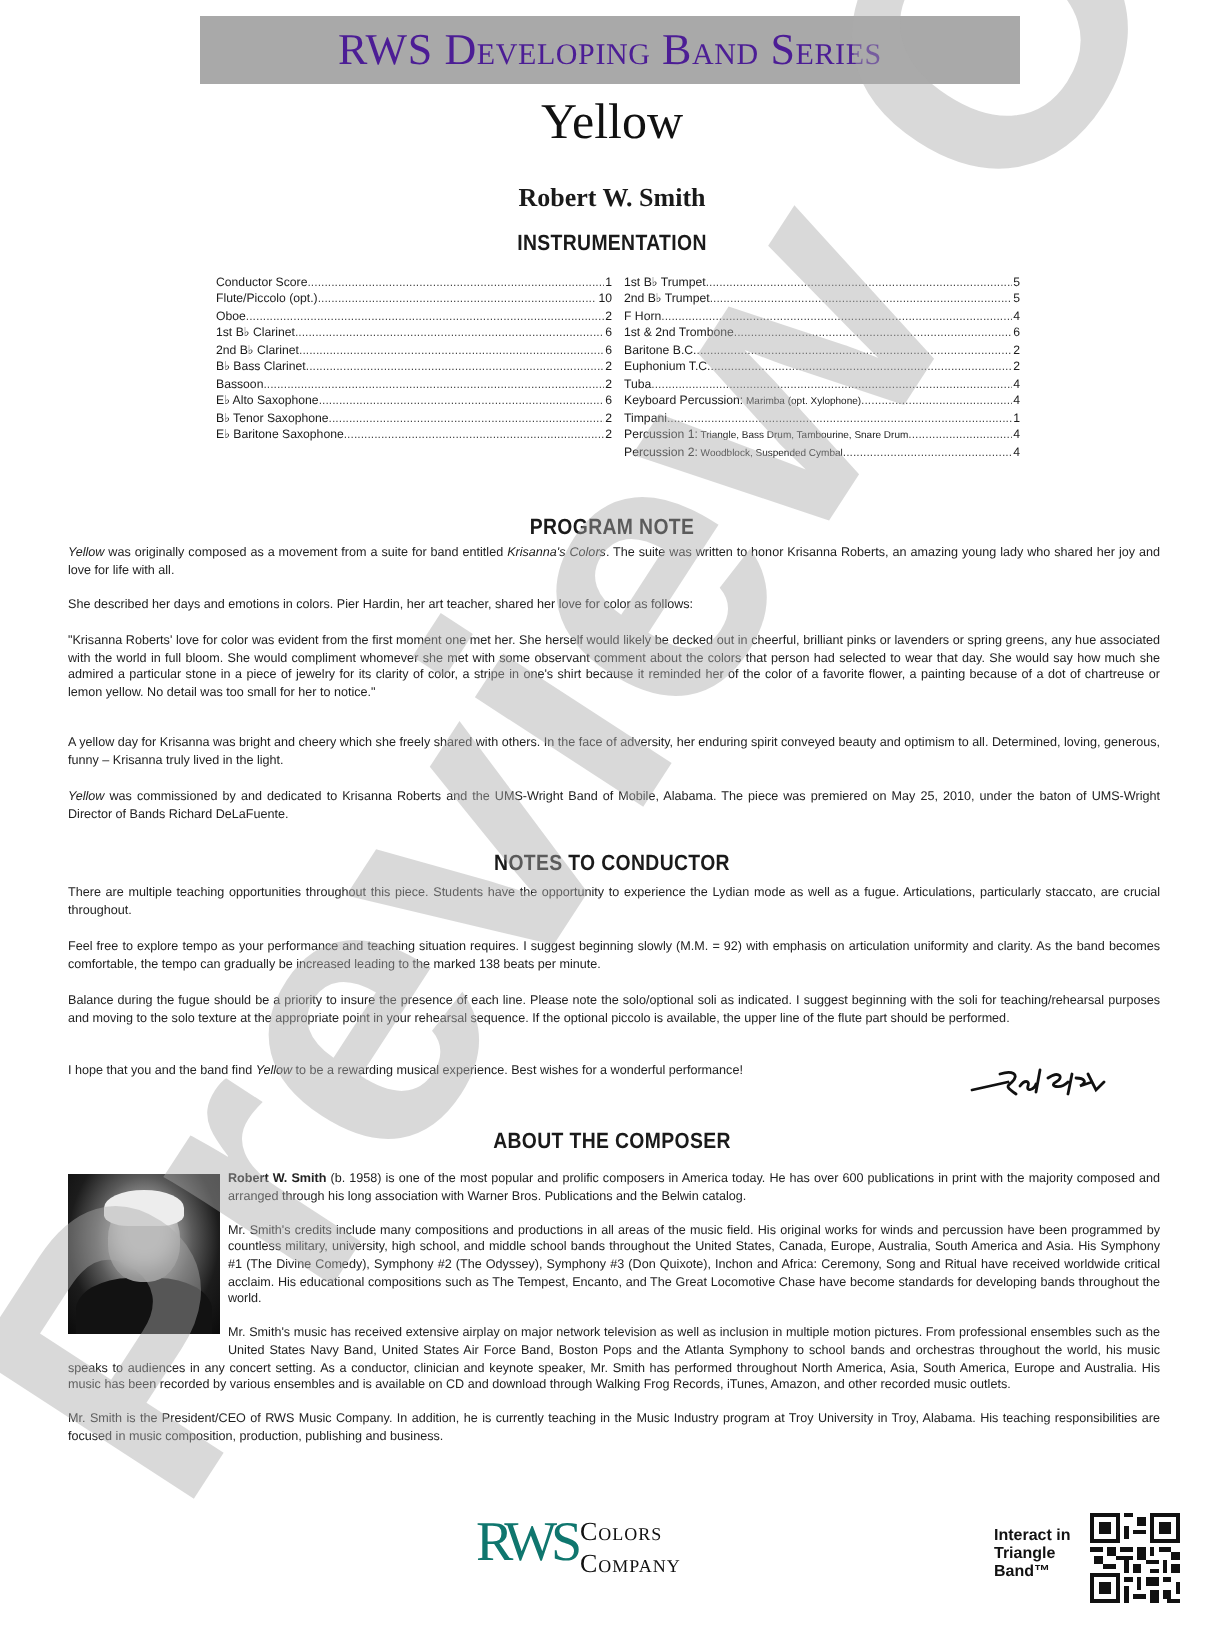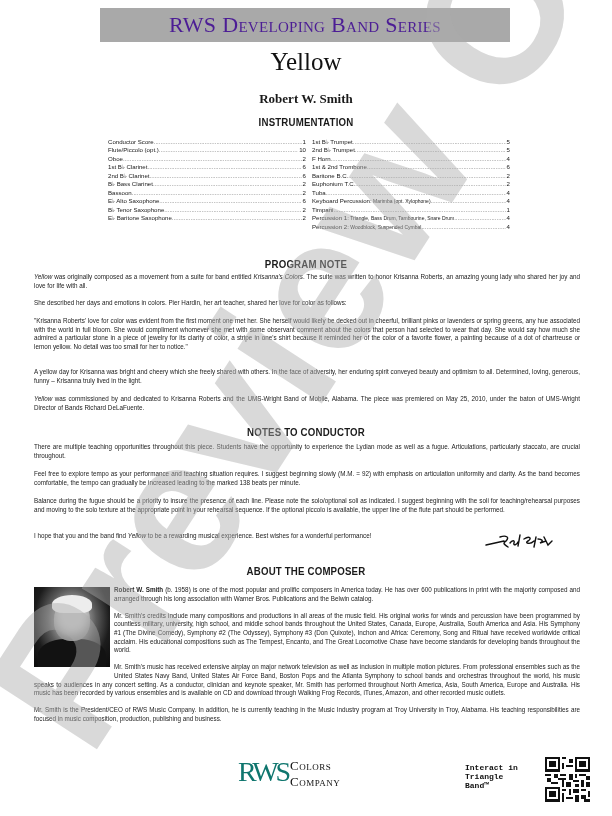--- a/index.html
+++ b/index.html
@@ -85,22 +85,22 @@
   }
   .logo-rws .mark {
     position: absolute; left: 0; top: 4px; font-family: "Liberation Serif", serif;
     font-size: 28px; letter-spacing: -3px; color: #0f766e;
   }
   .logo-rws .word {
     position: absolute; left: 52px; font-family: "Liberation Serif", serif;
     font-variant: small-caps; font-size: 13px; color: #111; letter-spacing: 0.5px;
   }
   .interact {
-    position: absolute; left: 465px; top: 763px; width: 60px;
-    font-size: 8px; line-height: 9px; font-weight: bold; color: #111; font-family: Liberation Mono, monospace;
+    position: absolute; left: 497px; top: 763px; width: 60px;
+    font-size: 8px; line-height: 9px; font-weight: bold; color: #111;
   }
   .qr {
     position: absolute; left: 545px; top: 756px; width: 45px; height: 46px;
   }
 </style>
 </head>
 <body>
 
 <div class="series-banner">
   <span>RWS Developing Band Series</span>

